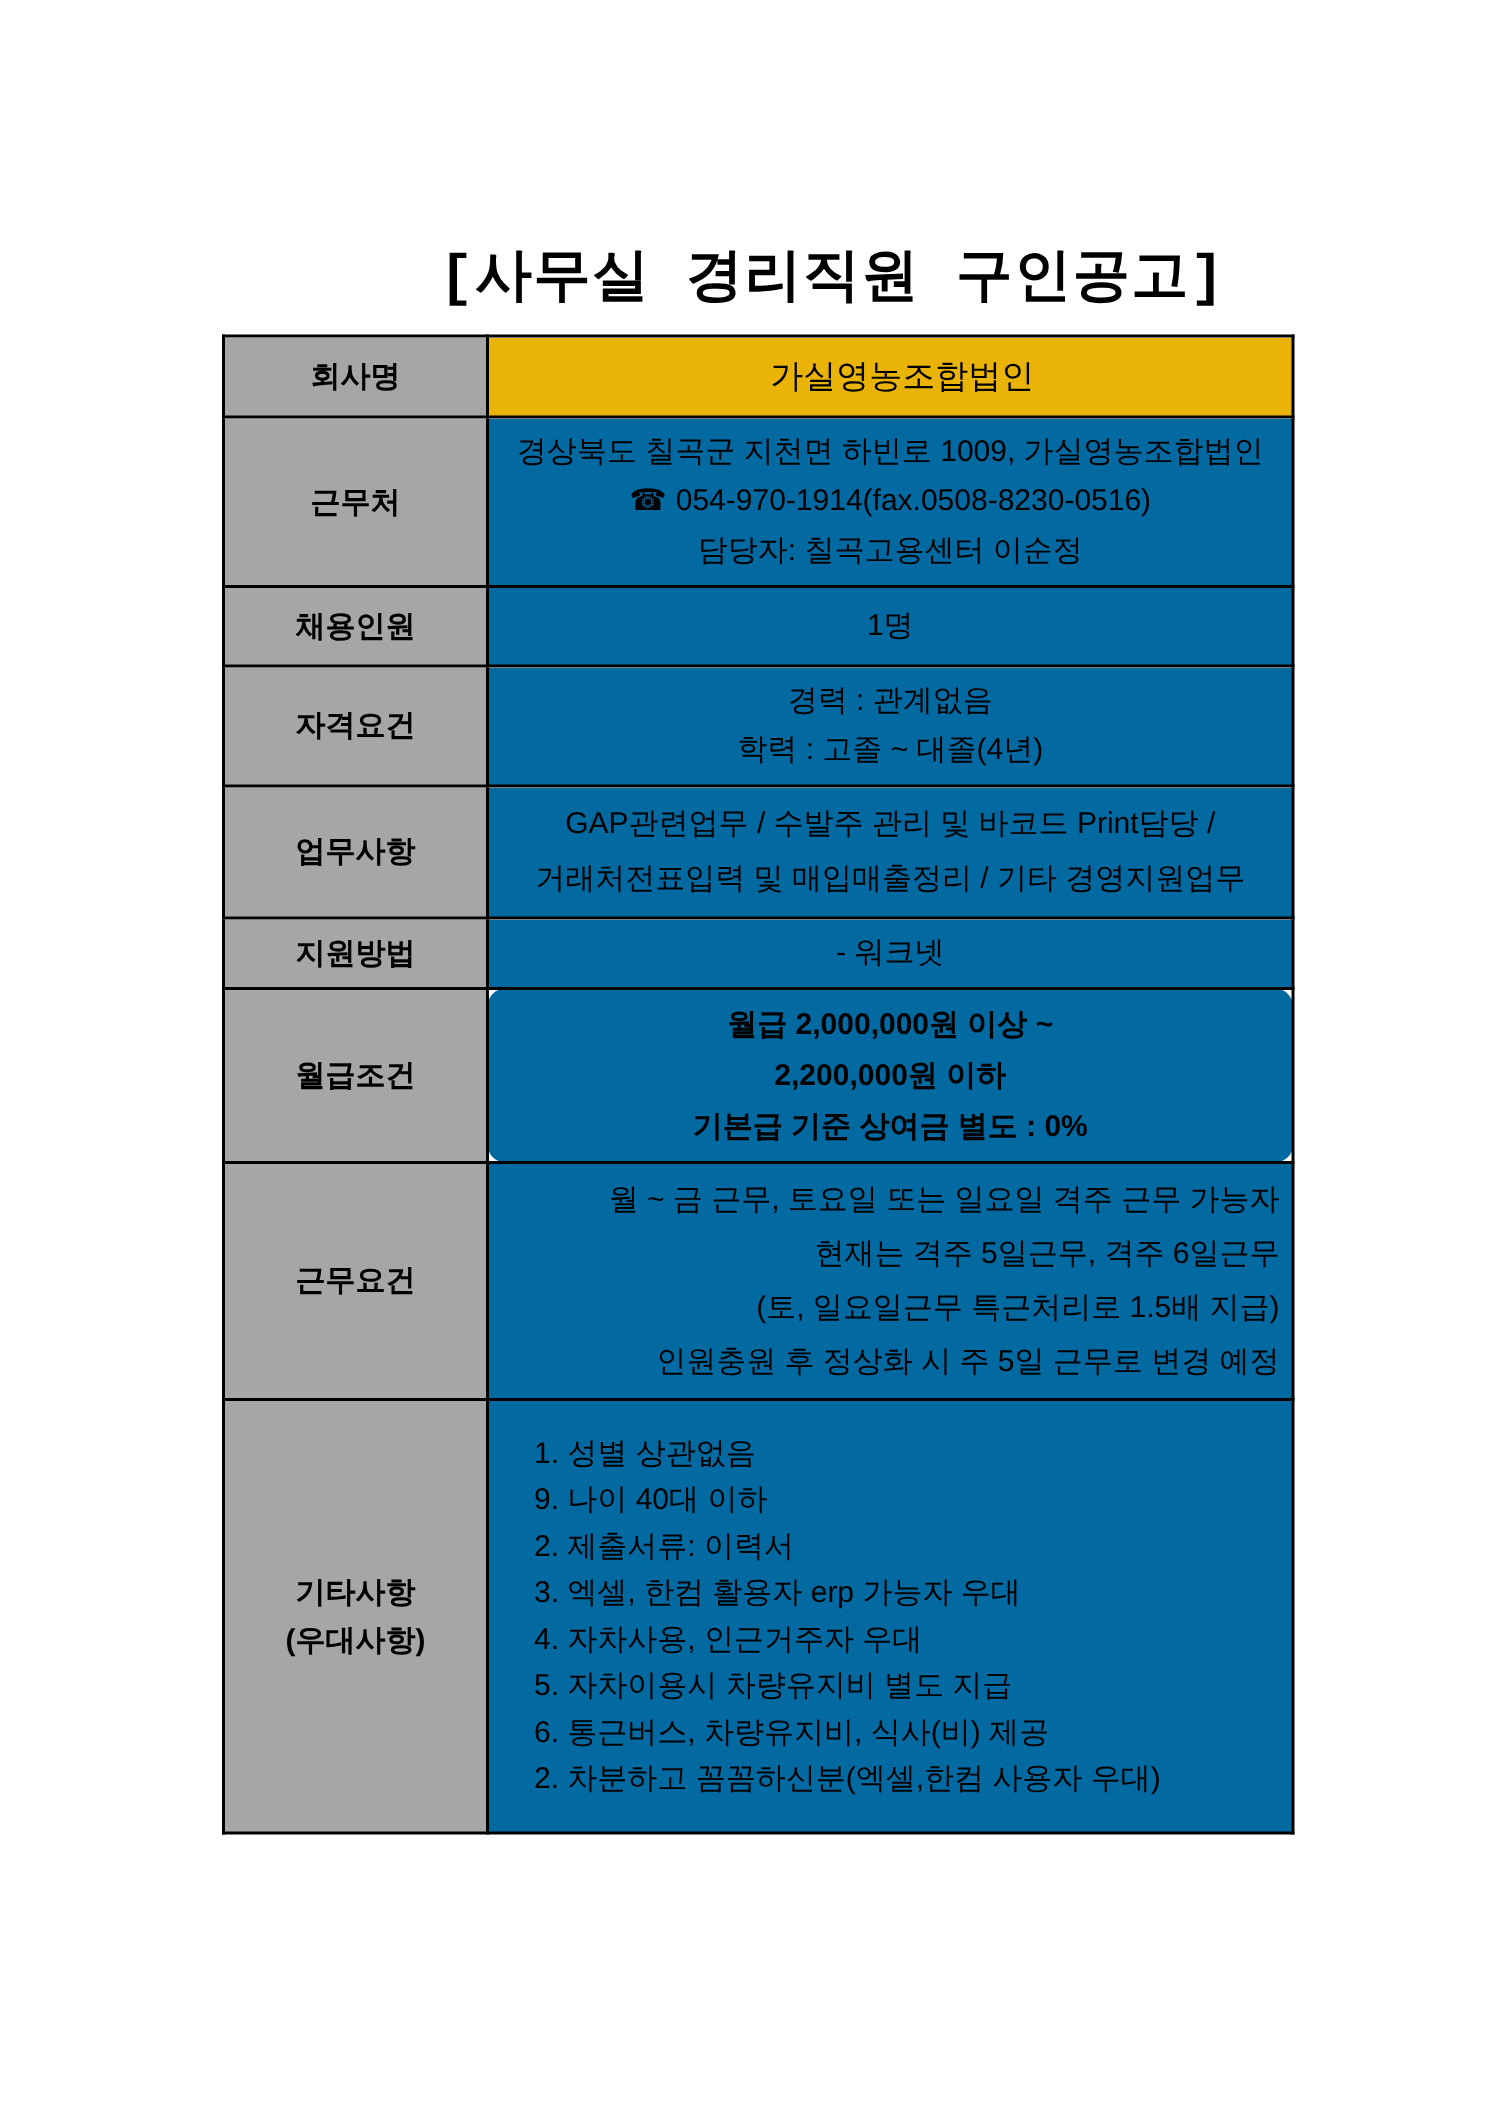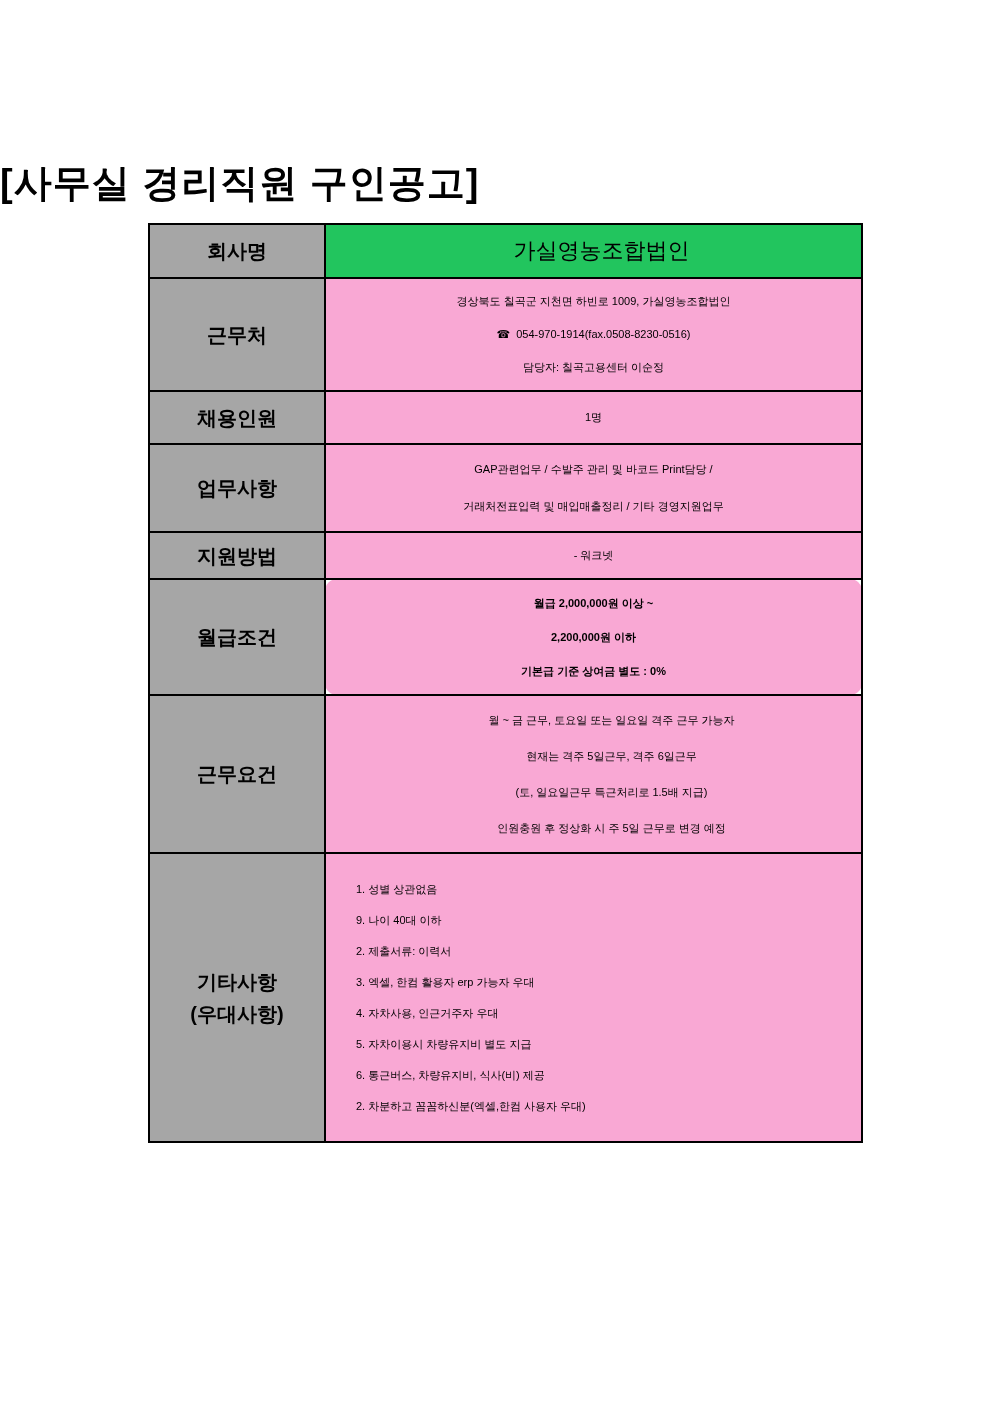--- a/index.html
+++ b/index.html
@@ -6,63 +6,63 @@
   html,body { background:#ffffff; }
   body {
     width:992px; height:1403px; position:relative;
     font-family:"Liberation Sans","DejaVu Sans",sans-serif;
     color:#000000;
   }
   .doc-page { position:absolute; left:0; top:0; width:992px; height:1403px; background:#ffffff; }
 
   .doc-title {
     position:absolute; top:158px; left:0; width:817px;
-    text-align:left; font-size:38px; font-weight:bold;
+    text-align:right; font-size:38px; font-weight:bold;
     letter-spacing:1px; color:#000000;
-    font-family:Liberation Sans, sans-serif;
+    font-family:Liberation Mono, monospace;
   }
 
   table.job-table {
     position:absolute; left:148px; top:223px;
     width:713px; border-collapse:collapse; table-layout:fixed;
   }
   .job-table th, .job-table td {
     border:2px solid #000000; vertical-align:middle;
     overflow:hidden;
   }
   .job-table th {
     width:176px; background:#a6a6a6;
     font-size:20px; font-weight:bold; text-align:center;
     line-height:32px;
   }
   .job-table td {
-    width:537px; background:#f9a8d4;
-    font-size:11px; text-align:center; padding:6px 8px;
+    width:537px; background:#0369a1;
+    font-size:20px; text-align:center; padding:6px 8px;
   }
   .ln { line-height:33px; white-space:nowrap; }
 
   
   tr.row-company    { height:52px;margin-left:47px;  }
-  tr.row-company td { background:#22c55e; font-size:22px;padding-left:24px; }
+  tr.row-company td { background:#eab308; font-size:22px;padding-left:24px; }
   tr.row-company .ln{ line-height:40px; }
   tr.row-workplace  { height:101px; }
   tr.row-headcount  { height:33px;  }
   tr.row-headcount td { padding:11px 8px; }
   tr.row-headcount .ln { line-height:29px; }
   tr.row-qualification { height:70px; }
   tr.row-duties     { height:82px;  }
   tr.row-duties .ln { line-height:37px; }
   tr.row-period     { height:75px;  }
   tr.row-period .ln { line-height:34px; }
   tr.row-method     { height:46px;  }
   tr.row-salary     { height:107px; }
   tr.row-salary td  { font-weight:bold;border-radius:12px; }
   tr.row-salary .ln { line-height:34px; }
   tr.row-work       { height:147px; }
-  tr.row-work td    { text-align:center; padding-left:44px; }
+  tr.row-work td    { text-align:right; padding-left:44px; }
   tr.row-work .ln   { line-height:36px; }
   tr.row-etc        { height:289px; }
   tr.row-etc td     { text-align:left; padding-left:30px; }
   tr.row-etc .ln    { line-height:31px; }
 
   .phone-icon { margin-right:6px; }
 </style>
 </head>
 <body>
 
@@ -94,20 +94,29 @@
 
       <tr class="row-headcount">
         <th>
           <span>채용인원</span>
         </th>
         <td>
           <div class="ln">1명</div>
         </td>
       </tr>
 
+      <tr class="row-qualification">
+        <th>
+          <span>자격요건</span>
+        </th>
+        <td>
+          <div class="ln">경력 : 관계없음</div>
+          <div class="ln">학력 : 고졸 ~ 대졸(4년)</div>
+        </td>
+      </tr>
 
       <tr class="row-duties">
         <th>
           <span>업무사항</span>
         </th>
         <td>
           <div class="ln">GAP관련업무 / 수발주 관리 및 바코드 Print담당 /</div>
           <div class="ln">거래처전표입력 및 매입매출정리 / 기타 경영지원업무</div>
         </td>
       </tr>

